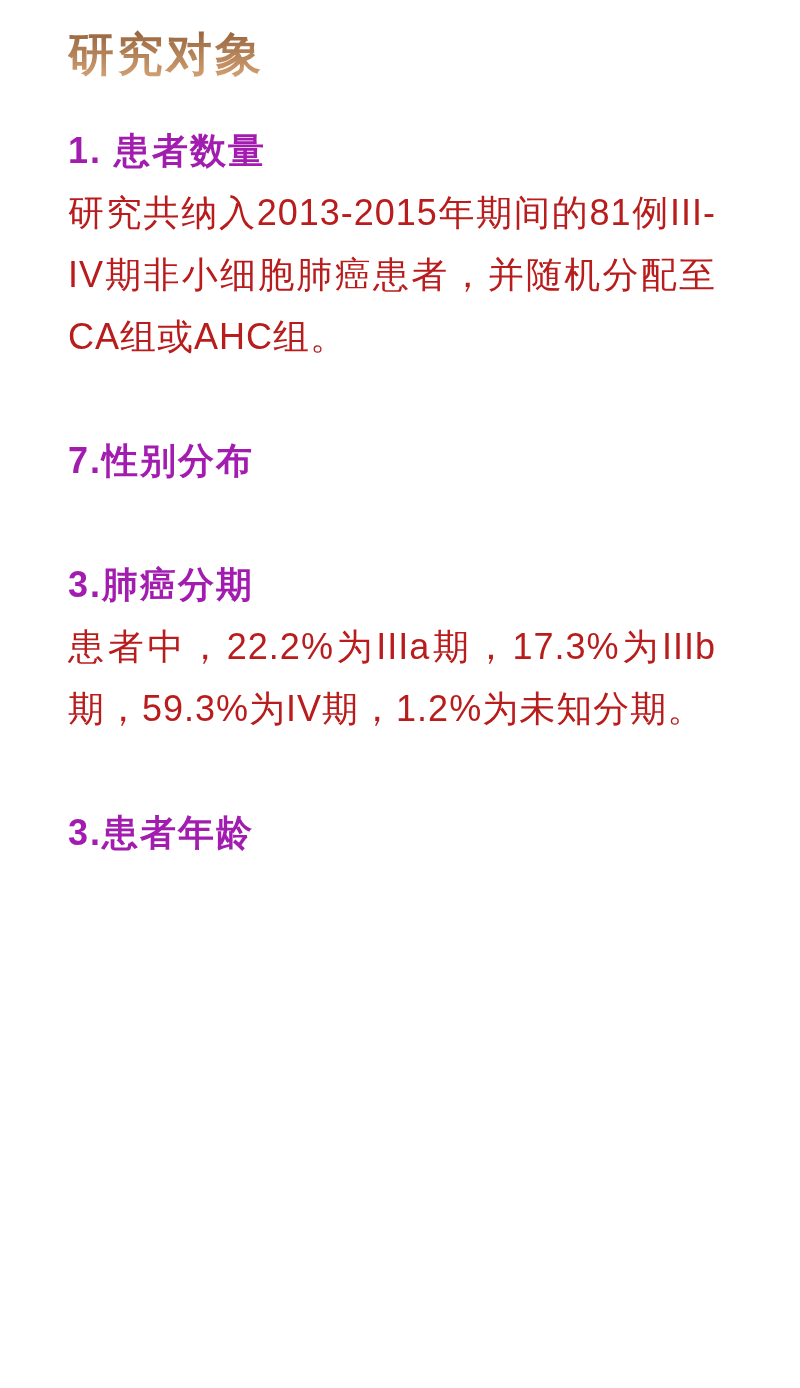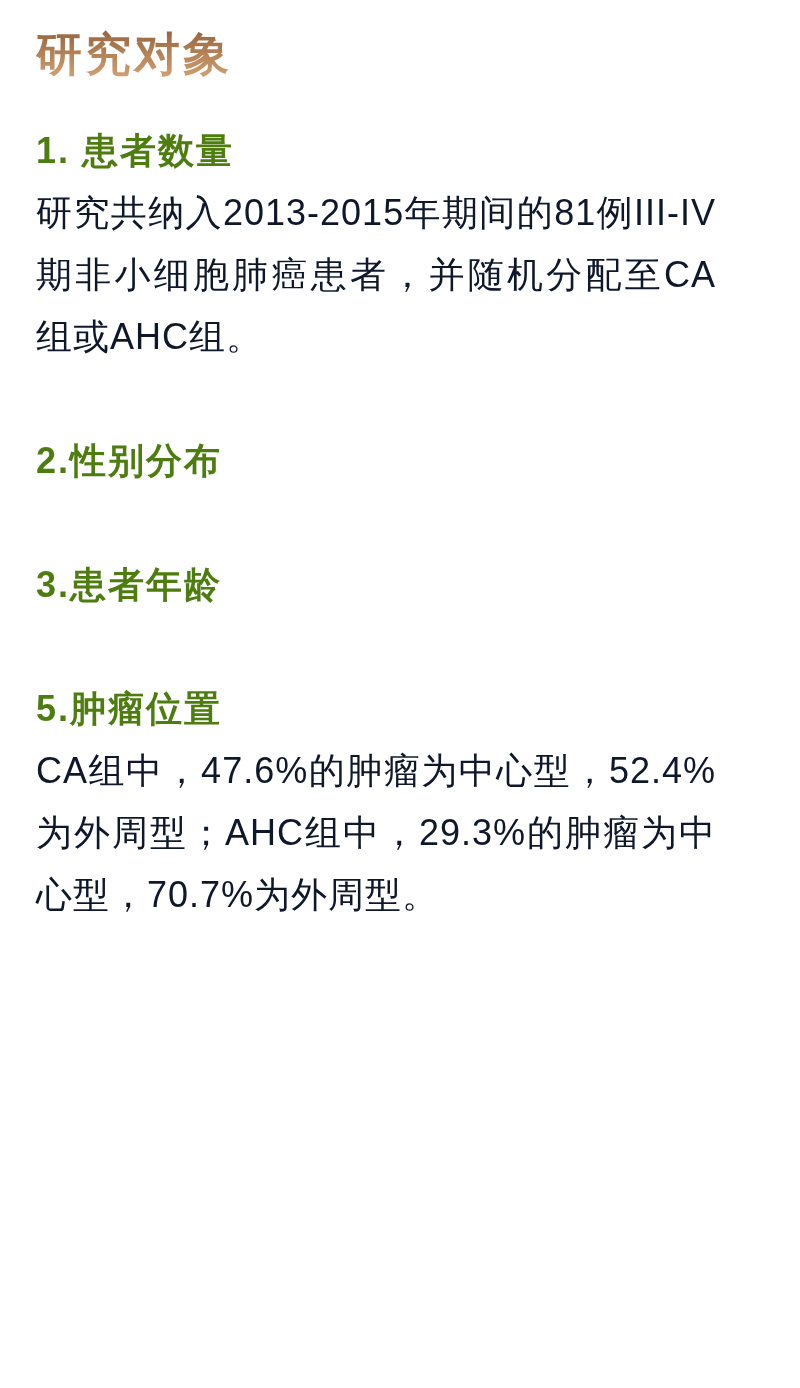--- a/index.html
+++ b/index.html
@@ -10,21 +10,21 @@
   body {
     width: 800px;
     height: 1388px;
     overflow: hidden;
     font-family: "Liberation Sans", sans-serif;
   }
   .page {
     box-sizing: border-box;
     width: 776px;
     height: 1388px;
-    padding: 22px 60px 0 36px;
+    padding: 22px 60px 0 68px;
     background: #ffffff;
   }
   .doc-title {
     font-family: "Liberation Serif", serif;
     font-weight: 700;
     font-size: 46px;
     line-height: 66px;
     letter-spacing: 3px;
     color: #a9794f; 
     margin: 0 0 32px 0;
@@ -41,53 +41,53 @@
     margin: 0 0 62px 0;
   }
   .section:last-child {
     margin-bottom: 0;
   }
   .sec-heading {
     font-size: 36px;
     font-weight: 700;
     line-height: 62px;
     letter-spacing: 2px;
-    color: #4d7c0f;
+    color: #a21caf;
     margin: 0;
   }
   .sec-body {
     font-size: 36px;
     font-weight: 400;
     line-height: 62px;
     letter-spacing: 1px;
-    color: #0f172a;
+    color: #b91c1c;
     text-align: justify;
     text-justify: inter-ideograph;
     margin: 0;
   }
 </style>
 </head>
 <body>
 
 <div class="page">
 
   <h1 class="doc-title">研究对象</h1>
 
   <div class="section">
     <h2 class="sec-heading">1. 患者数量</h2>
     <p class="sec-body">研究共纳入2013-2015年期间的81例III-IV期非小细胞肺癌患者，并随机分配至CA组或AHC组。</p>
   </div>
 
   <div class="section">
-    <h2 class="sec-heading">2.性别分布</h2>
+    <h2 class="sec-heading">7.性别分布</h2>
   </div>
 
+  <div class="section">
+    <h2 class="sec-heading">3.肺癌分期</h2>
+    <p class="sec-body">患者中，22.2%为IIIa期，17.3%为IIIb期，59.3%为IV期，1.2%为未知分期。</p>
+  </div>
 
   <div class="section">
     <h2 class="sec-heading">3.患者年龄</h2>
   </div>
 
-  <div class="section">
-    <h2 class="sec-heading">5.肿瘤位置</h2>
-    <p class="sec-body">CA组中，47.6%的肿瘤为中心型，52.4%为外周型；AHC组中，29.3%的肿瘤为中心型，70.7%为外周型。</p>
-  </div>
 
 </div>
 
 </body></html>

